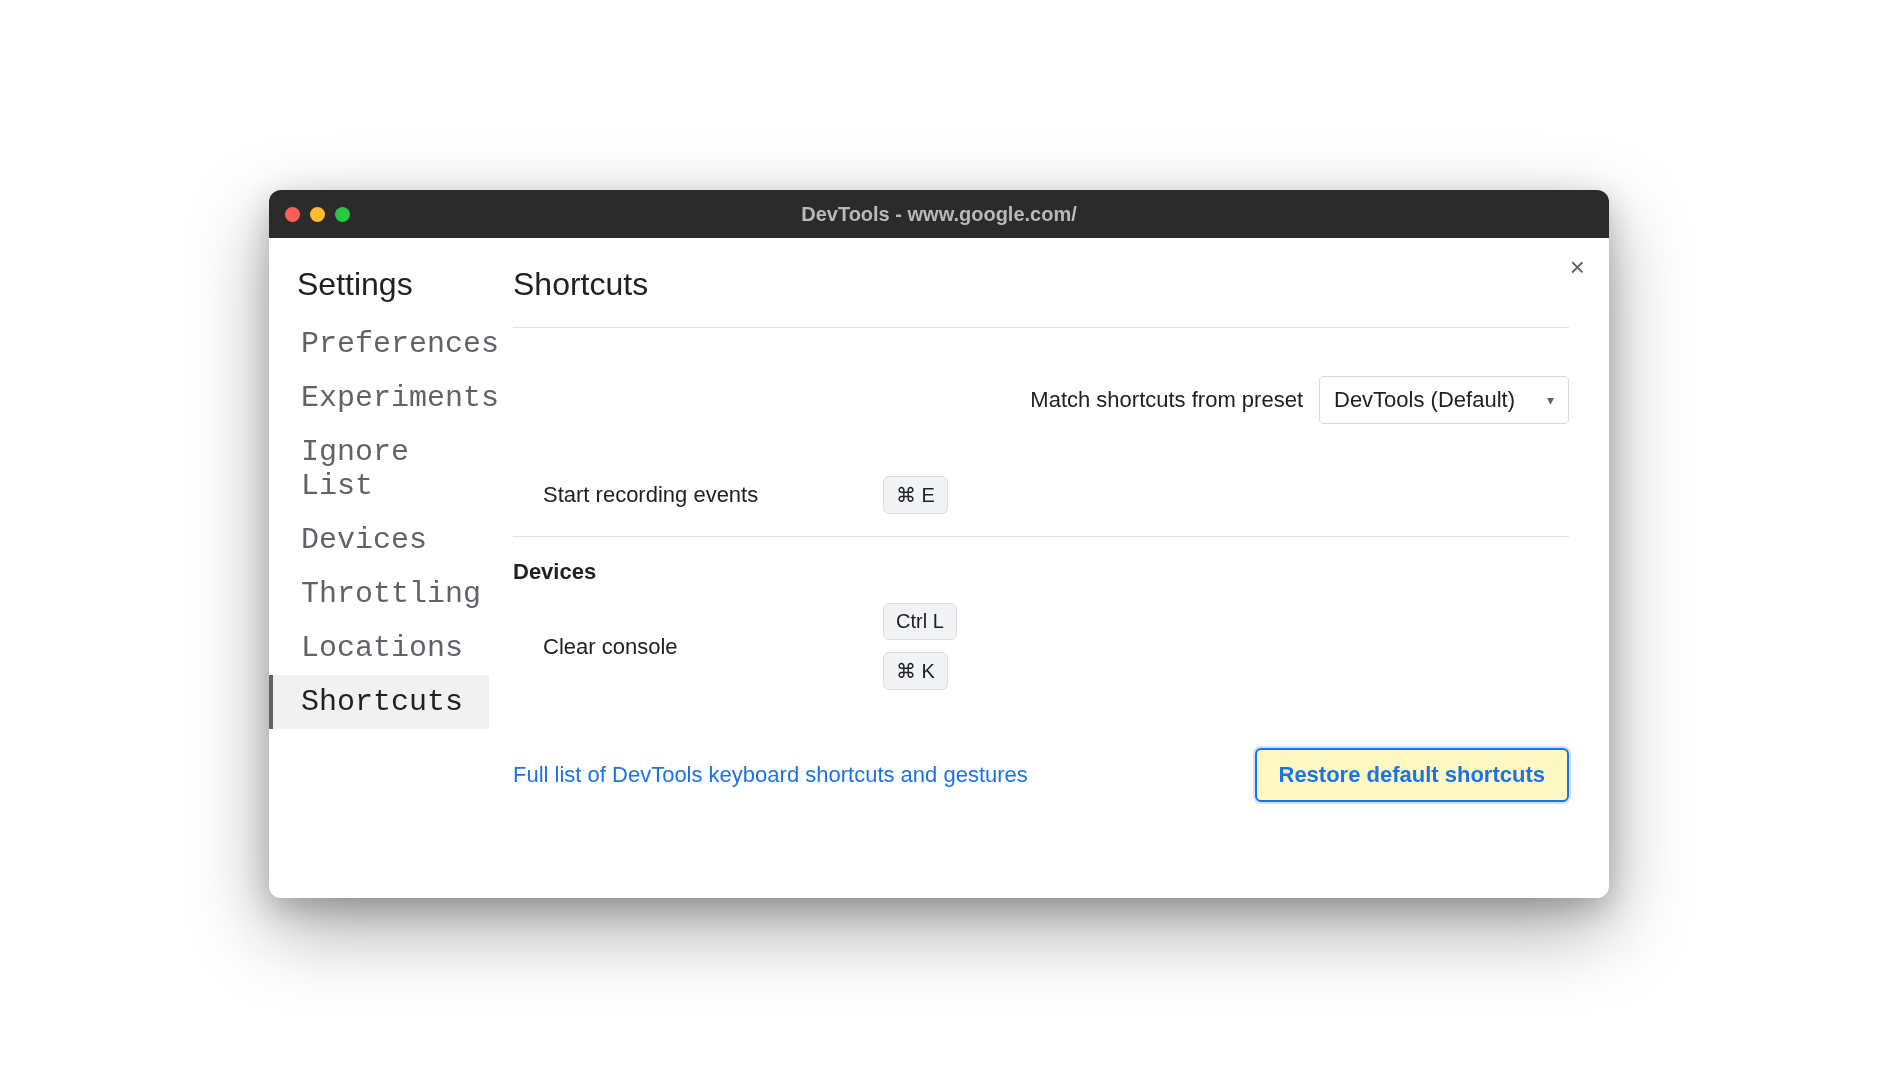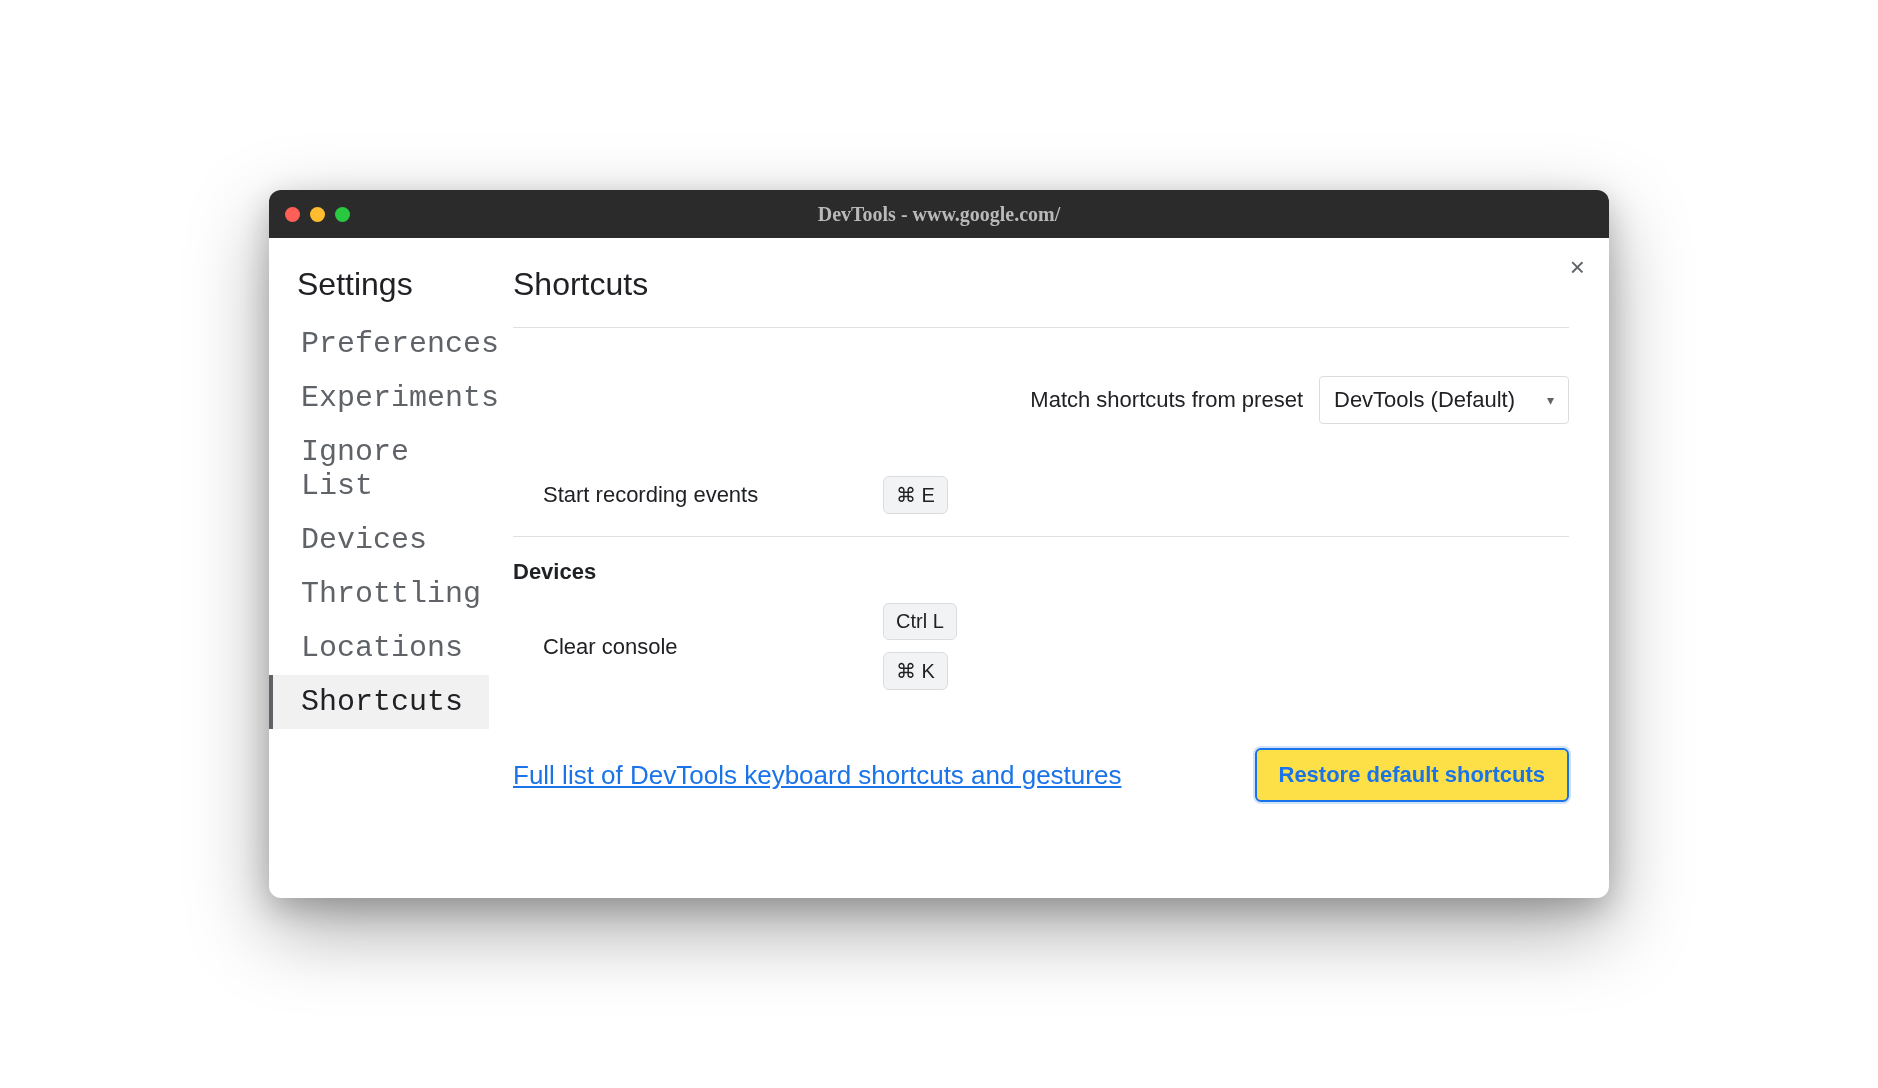--- a/index.html
+++ b/index.html
@@ -19,21 +19,20 @@
       box-shadow: 0 30px 80px rgba(0,0,0,0.35), 0 10px 30px rgba(0,0,0,0.2);
       background: #fff;
     }
     .titlebar {
       background: #2b2b2b;
       height: 48px;
       display: flex;
       align-items: center;
       position: relative;
       padding: 8px 16px;
-      font-family: Liberation Serif, serif;
     }
     .traffic-lights {
       display: flex;
       gap: 10px;
       align-items: center;
     }
     .traffic-light {
       width: 15px;
       height: 15px;
       border-radius: 50%;
@@ -165,27 +164,26 @@
       margin: 4px 0 14px 0;
     }
     .footer-row {
       display: flex;
       justify-content: space-between;
       align-items: center;
       padding-top: 40px;
     }
     .footer-link {
       color: #1a73e8;
-      text-decoration: underline;
-      font-size: 26px;
+      font-size: 22px;
       cursor: pointer;
     }
     .restore-btn {
       border: 2px solid #1a73e8;
-      background: #fde047;
+      background: #fef9c3;
       color: #1a73e8;
       font-size: 22px;
       font-weight: 600;
       padding: 12px 22px;
       border-radius: 6px;
       cursor: pointer;
       box-shadow: 0 0 0 2px rgba(26,115,232,0.2);
     }
   </style>
 </head>

